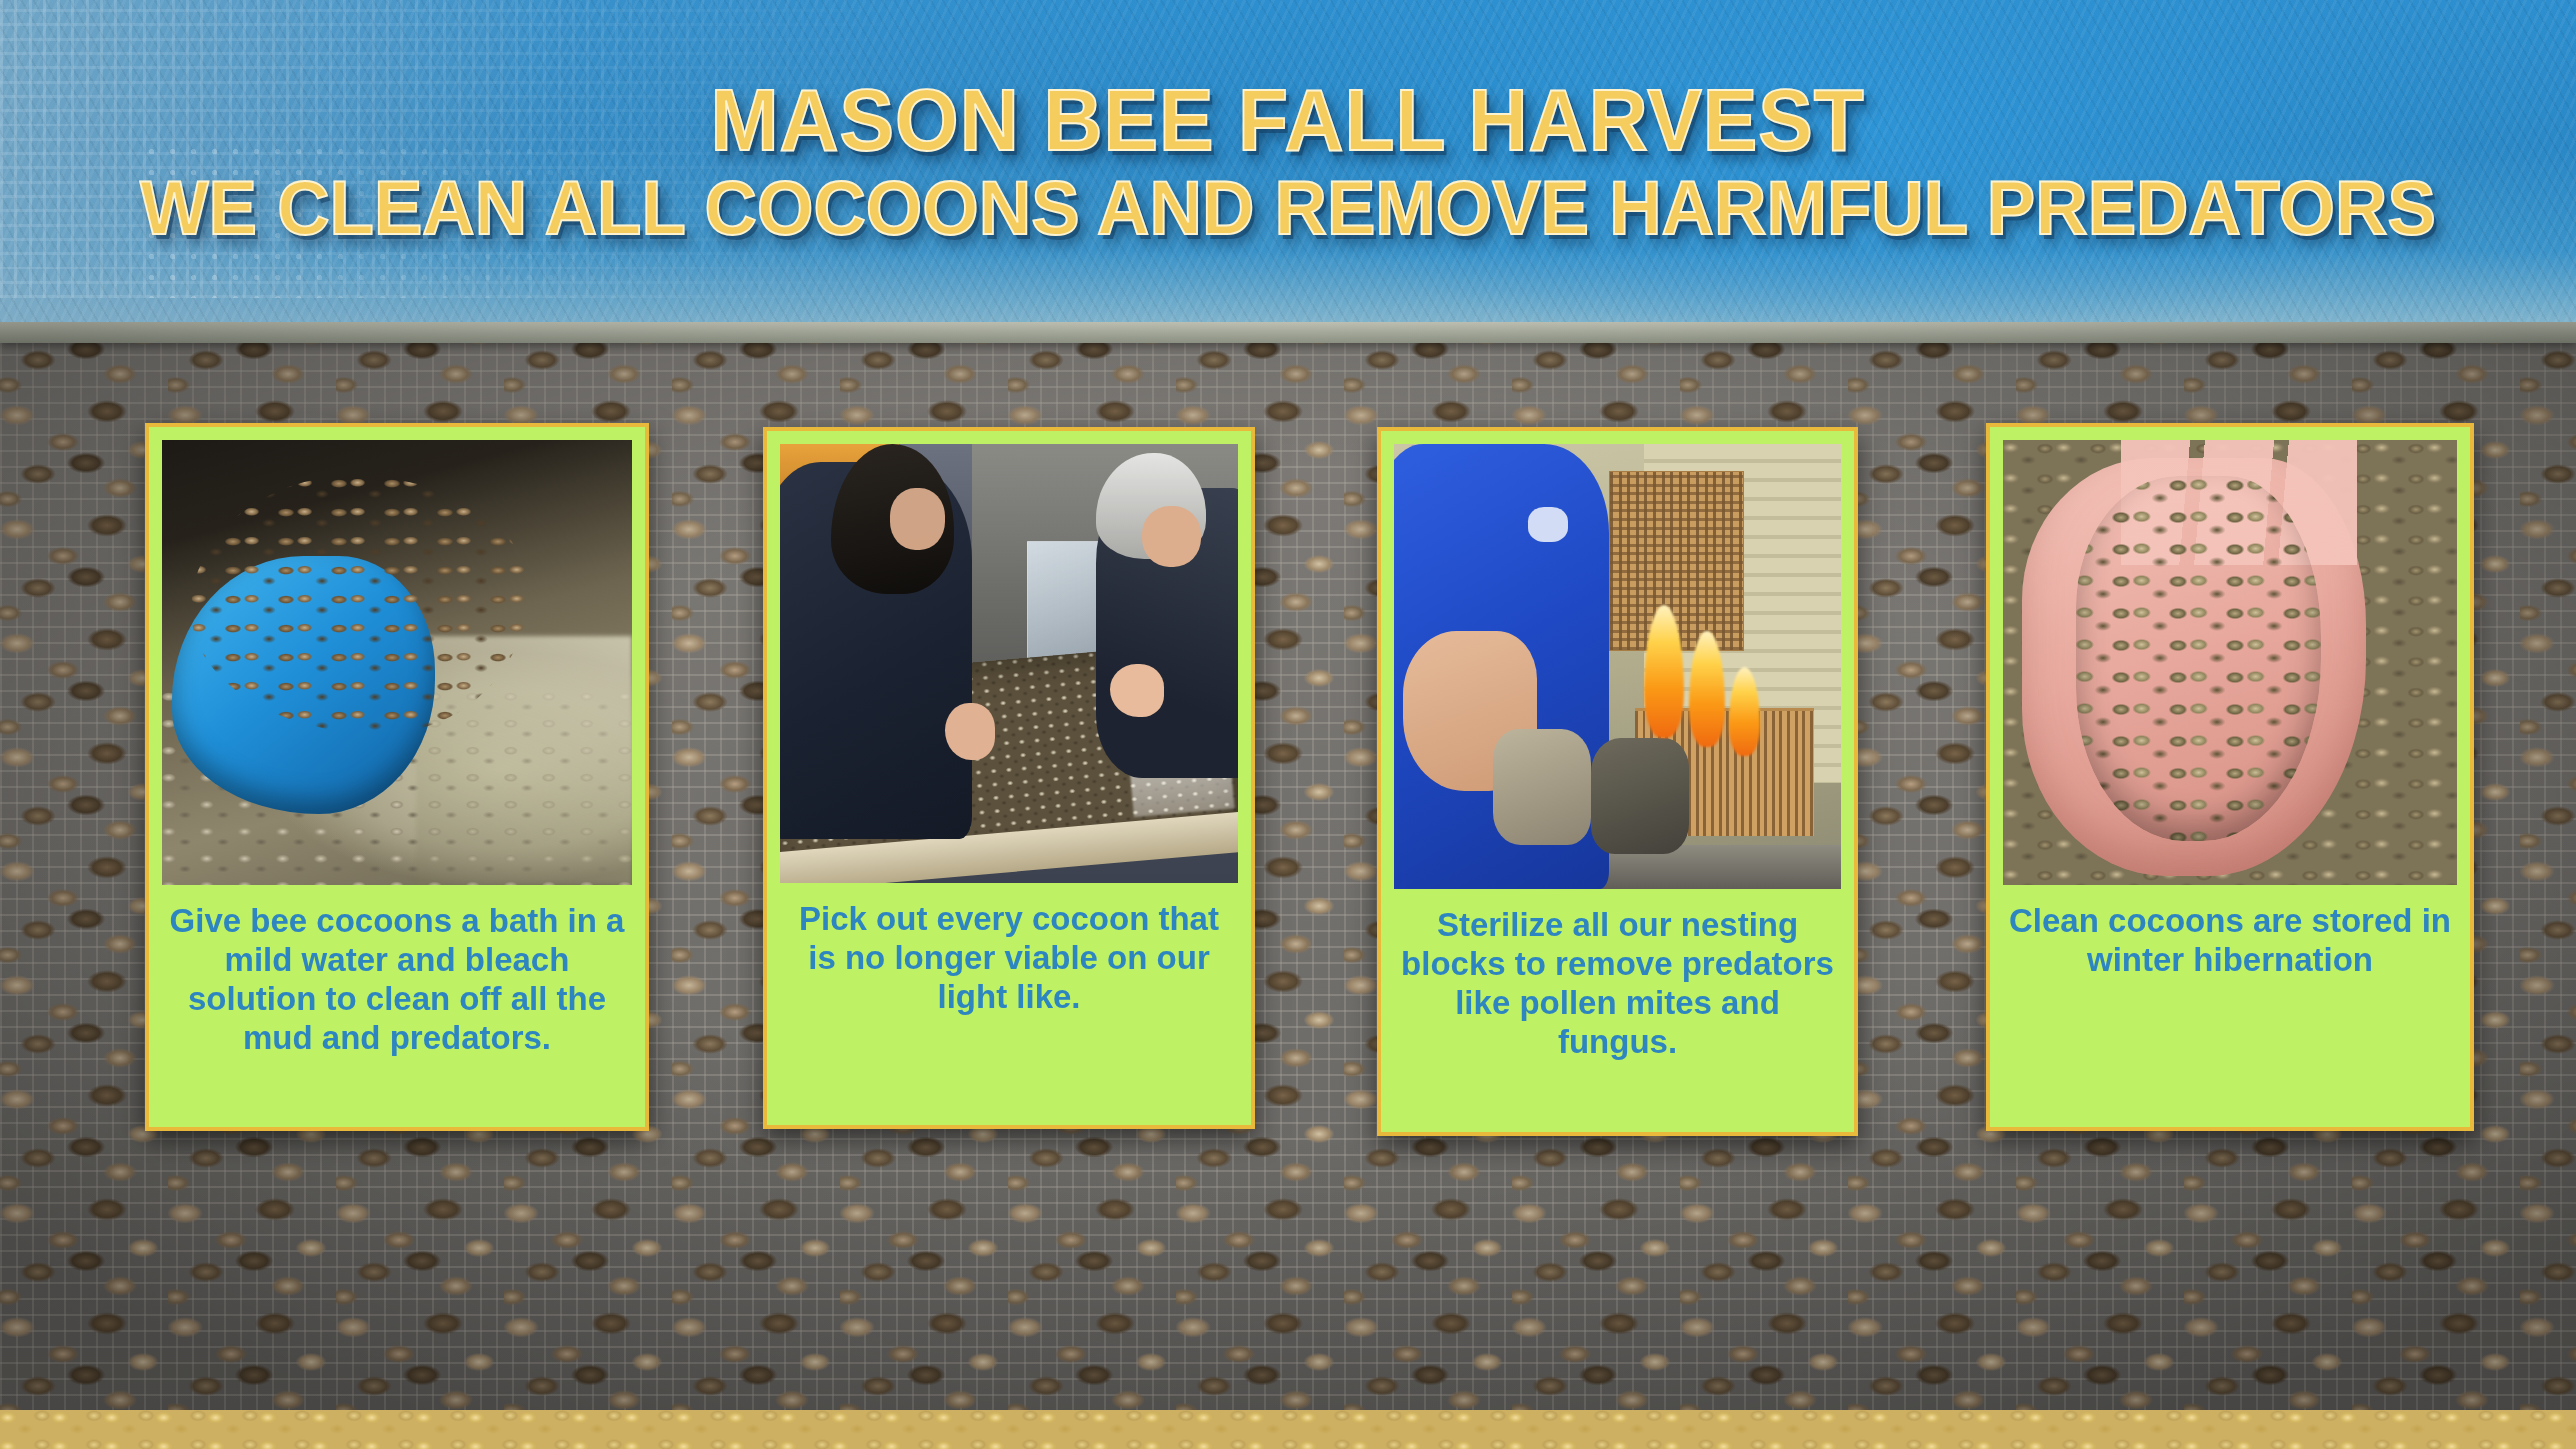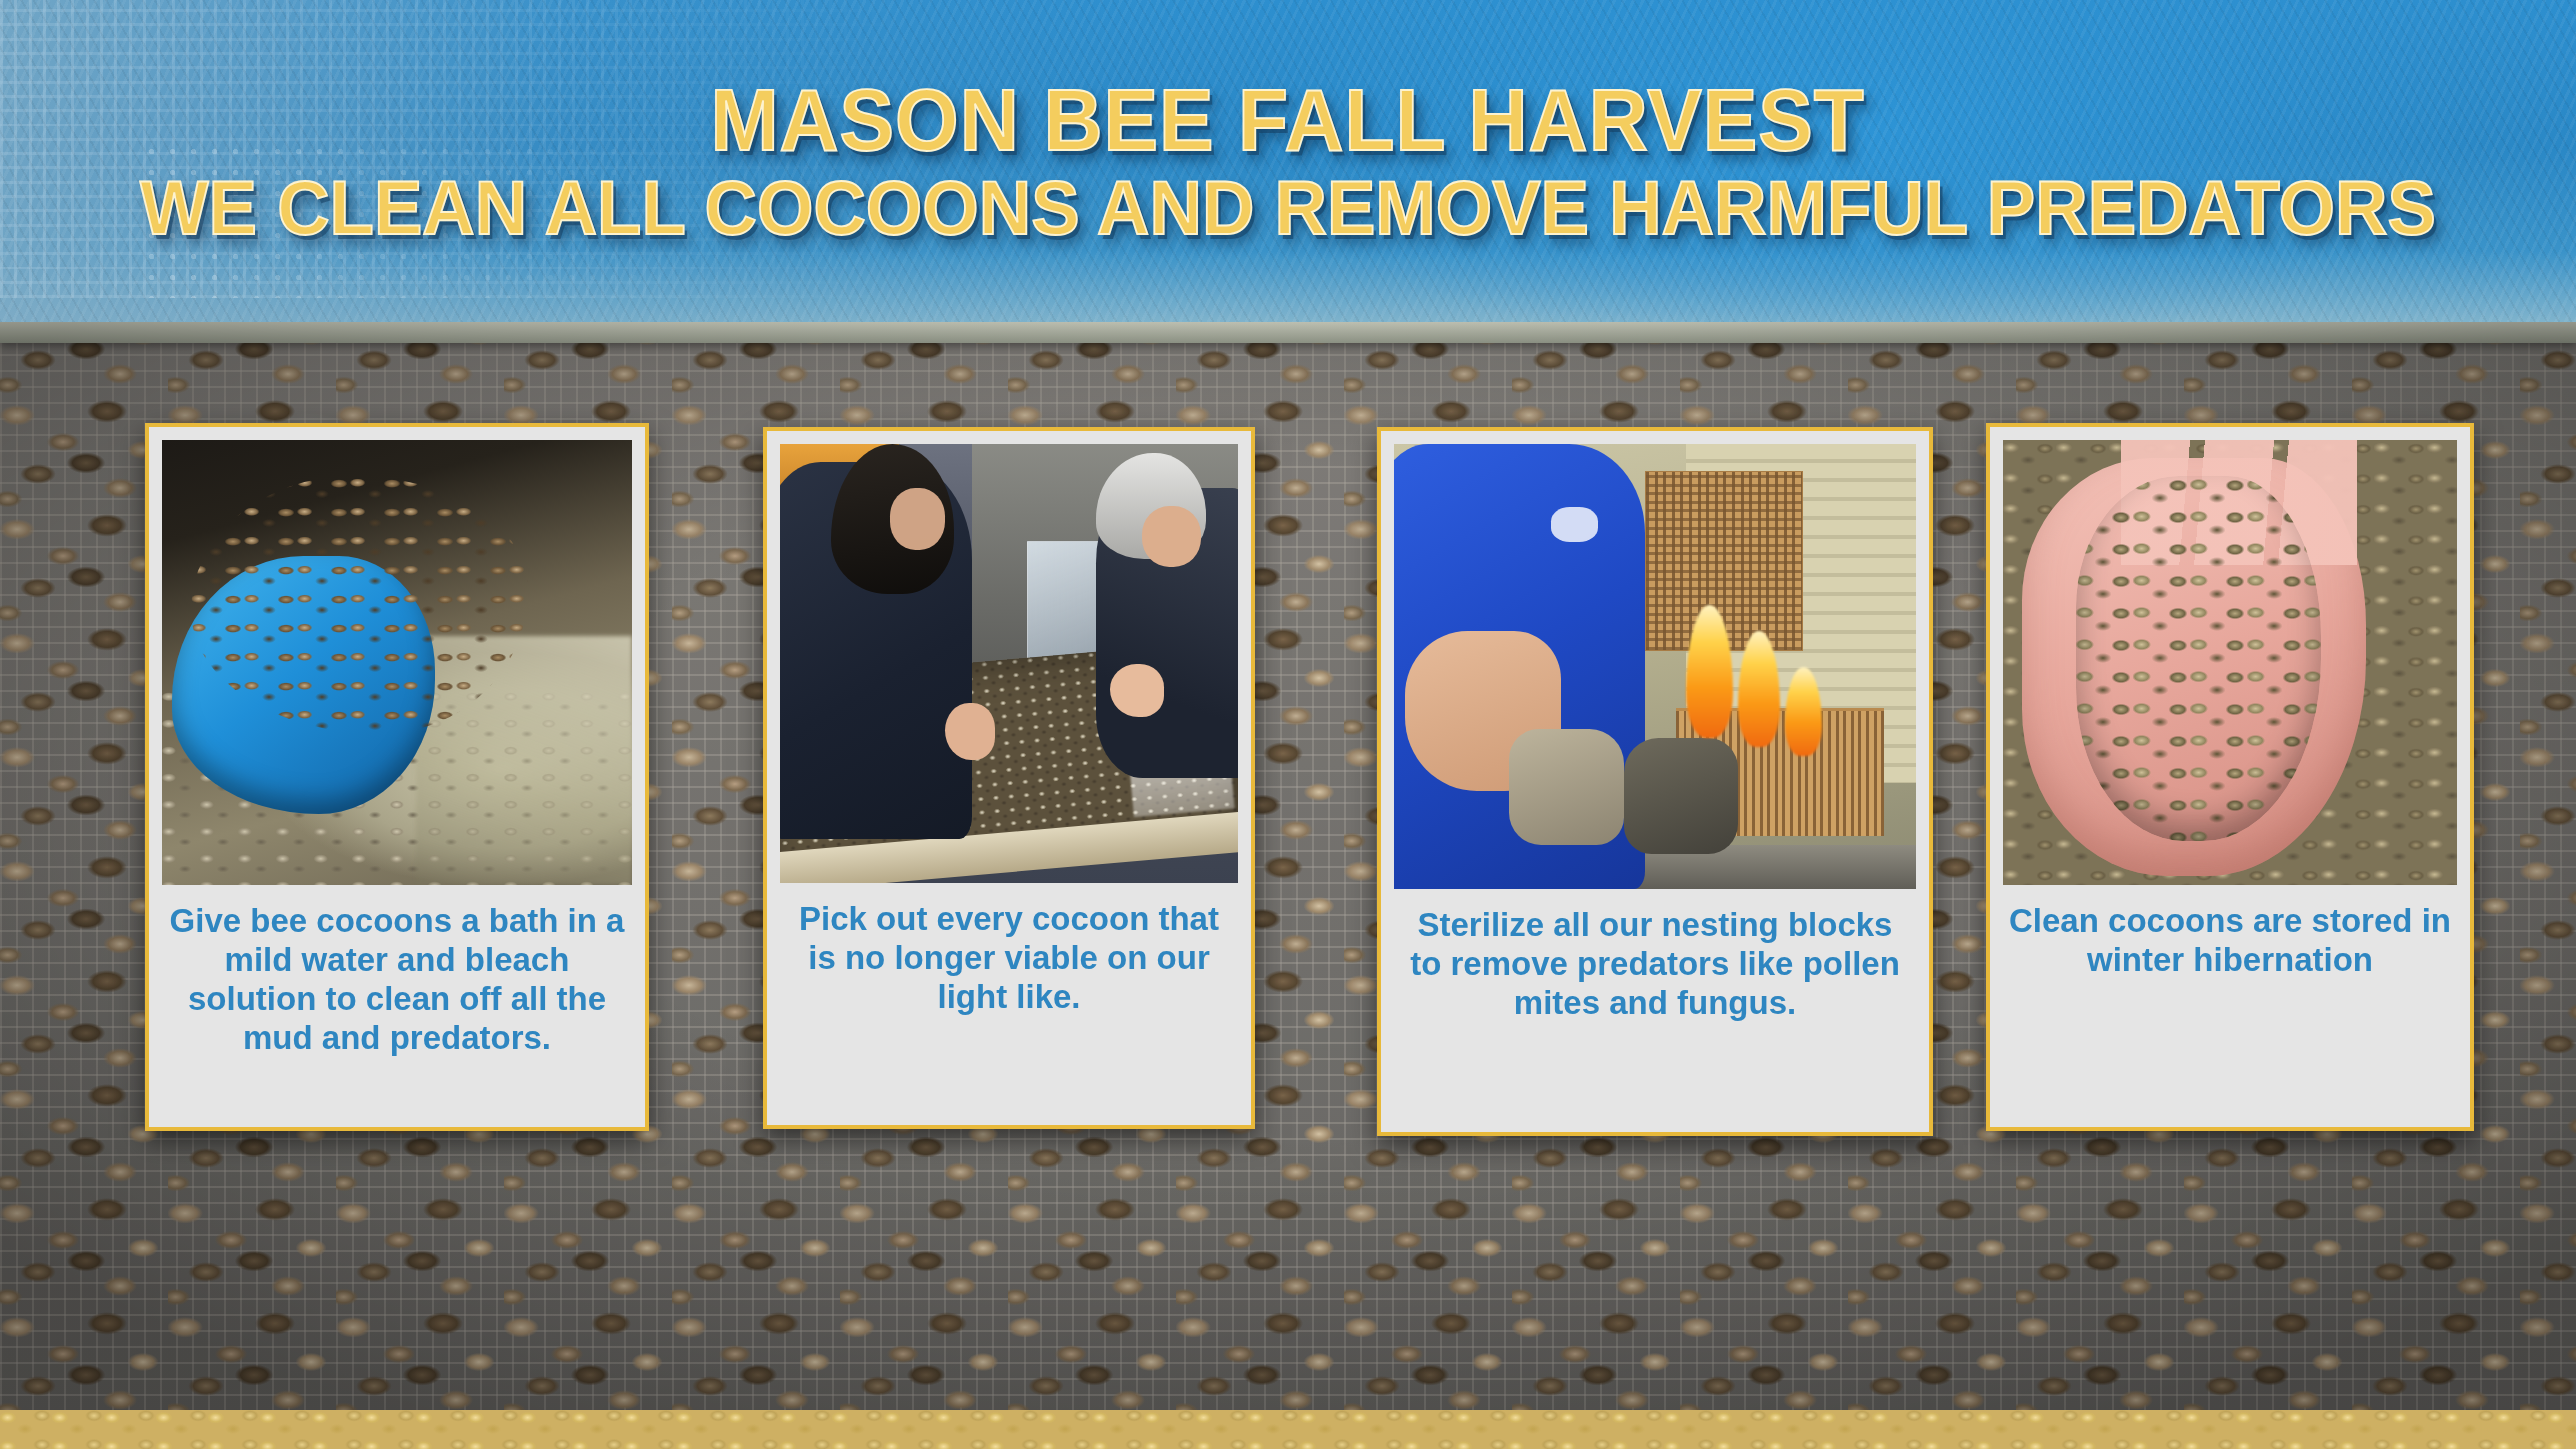--- a/index.html
+++ b/index.html
@@ -122,21 +122,21 @@
     transform:scaleX(.955);transform-origin:center;
     white-space:nowrap;margin:0;
   }
 
   
   .cards{
     position:absolute;left:0;top:0;width:2576px;height:1449px;
   }
   .card{
     position:absolute;
-    background:#e5e5e5;
+    background:#bef264;
     border:4.8px solid #e8b93a;
     box-shadow:0 9.5px 25px rgba(0,0,0,.55);
     box-sizing:border-box;
     padding:13.4px 13.4px 9.5px 13.4px;
     display:flex;flex-direction:column;
   }
   .card-photo{
     width:100%;position:relative;overflow:hidden;flex:0 0 auto;
     background:#3a3228;
   }
@@ -149,21 +149,21 @@
     text-align:center;
     padding:15.3px 3.8px 0 3.8px;
     white-space:pre-line;
   }
 
   
   #card-1{left:145px;  top:423px; width:504px; height:708px;}
   #card-1 .card-photo{height:445px;}
   #card-2{left:763px;  top:427px; width:492px; height:702px;}
   #card-2 .card-photo{height:439px;}
-  #card-3{left:1377px; top:427px; width:556px; height:709px;}
+  #card-3{left:1377px; top:427px; width:481px; height:709px;}
   #card-3 .card-photo{height:445px;}
   #card-4{left:1986px; top:423px; width:488px; height:708px;}
   #card-4 .card-photo{height:445px;}
 
   
   .ph1{position:absolute;inset:0;
     background:
       radial-gradient(ellipse 286px 143px at 72% 74%, #cdc9ad 0%, #a9a489 55%, rgba(120,112,86,0) 82%),
       linear-gradient(165deg,#1d1a16 0%, #26221b 18%, #6e6550 46%, #8e866c 72%, #6d6653 100%);}
   .ph1-scoop{position:absolute;left:2%;top:26%;width:56%;height:58%;

